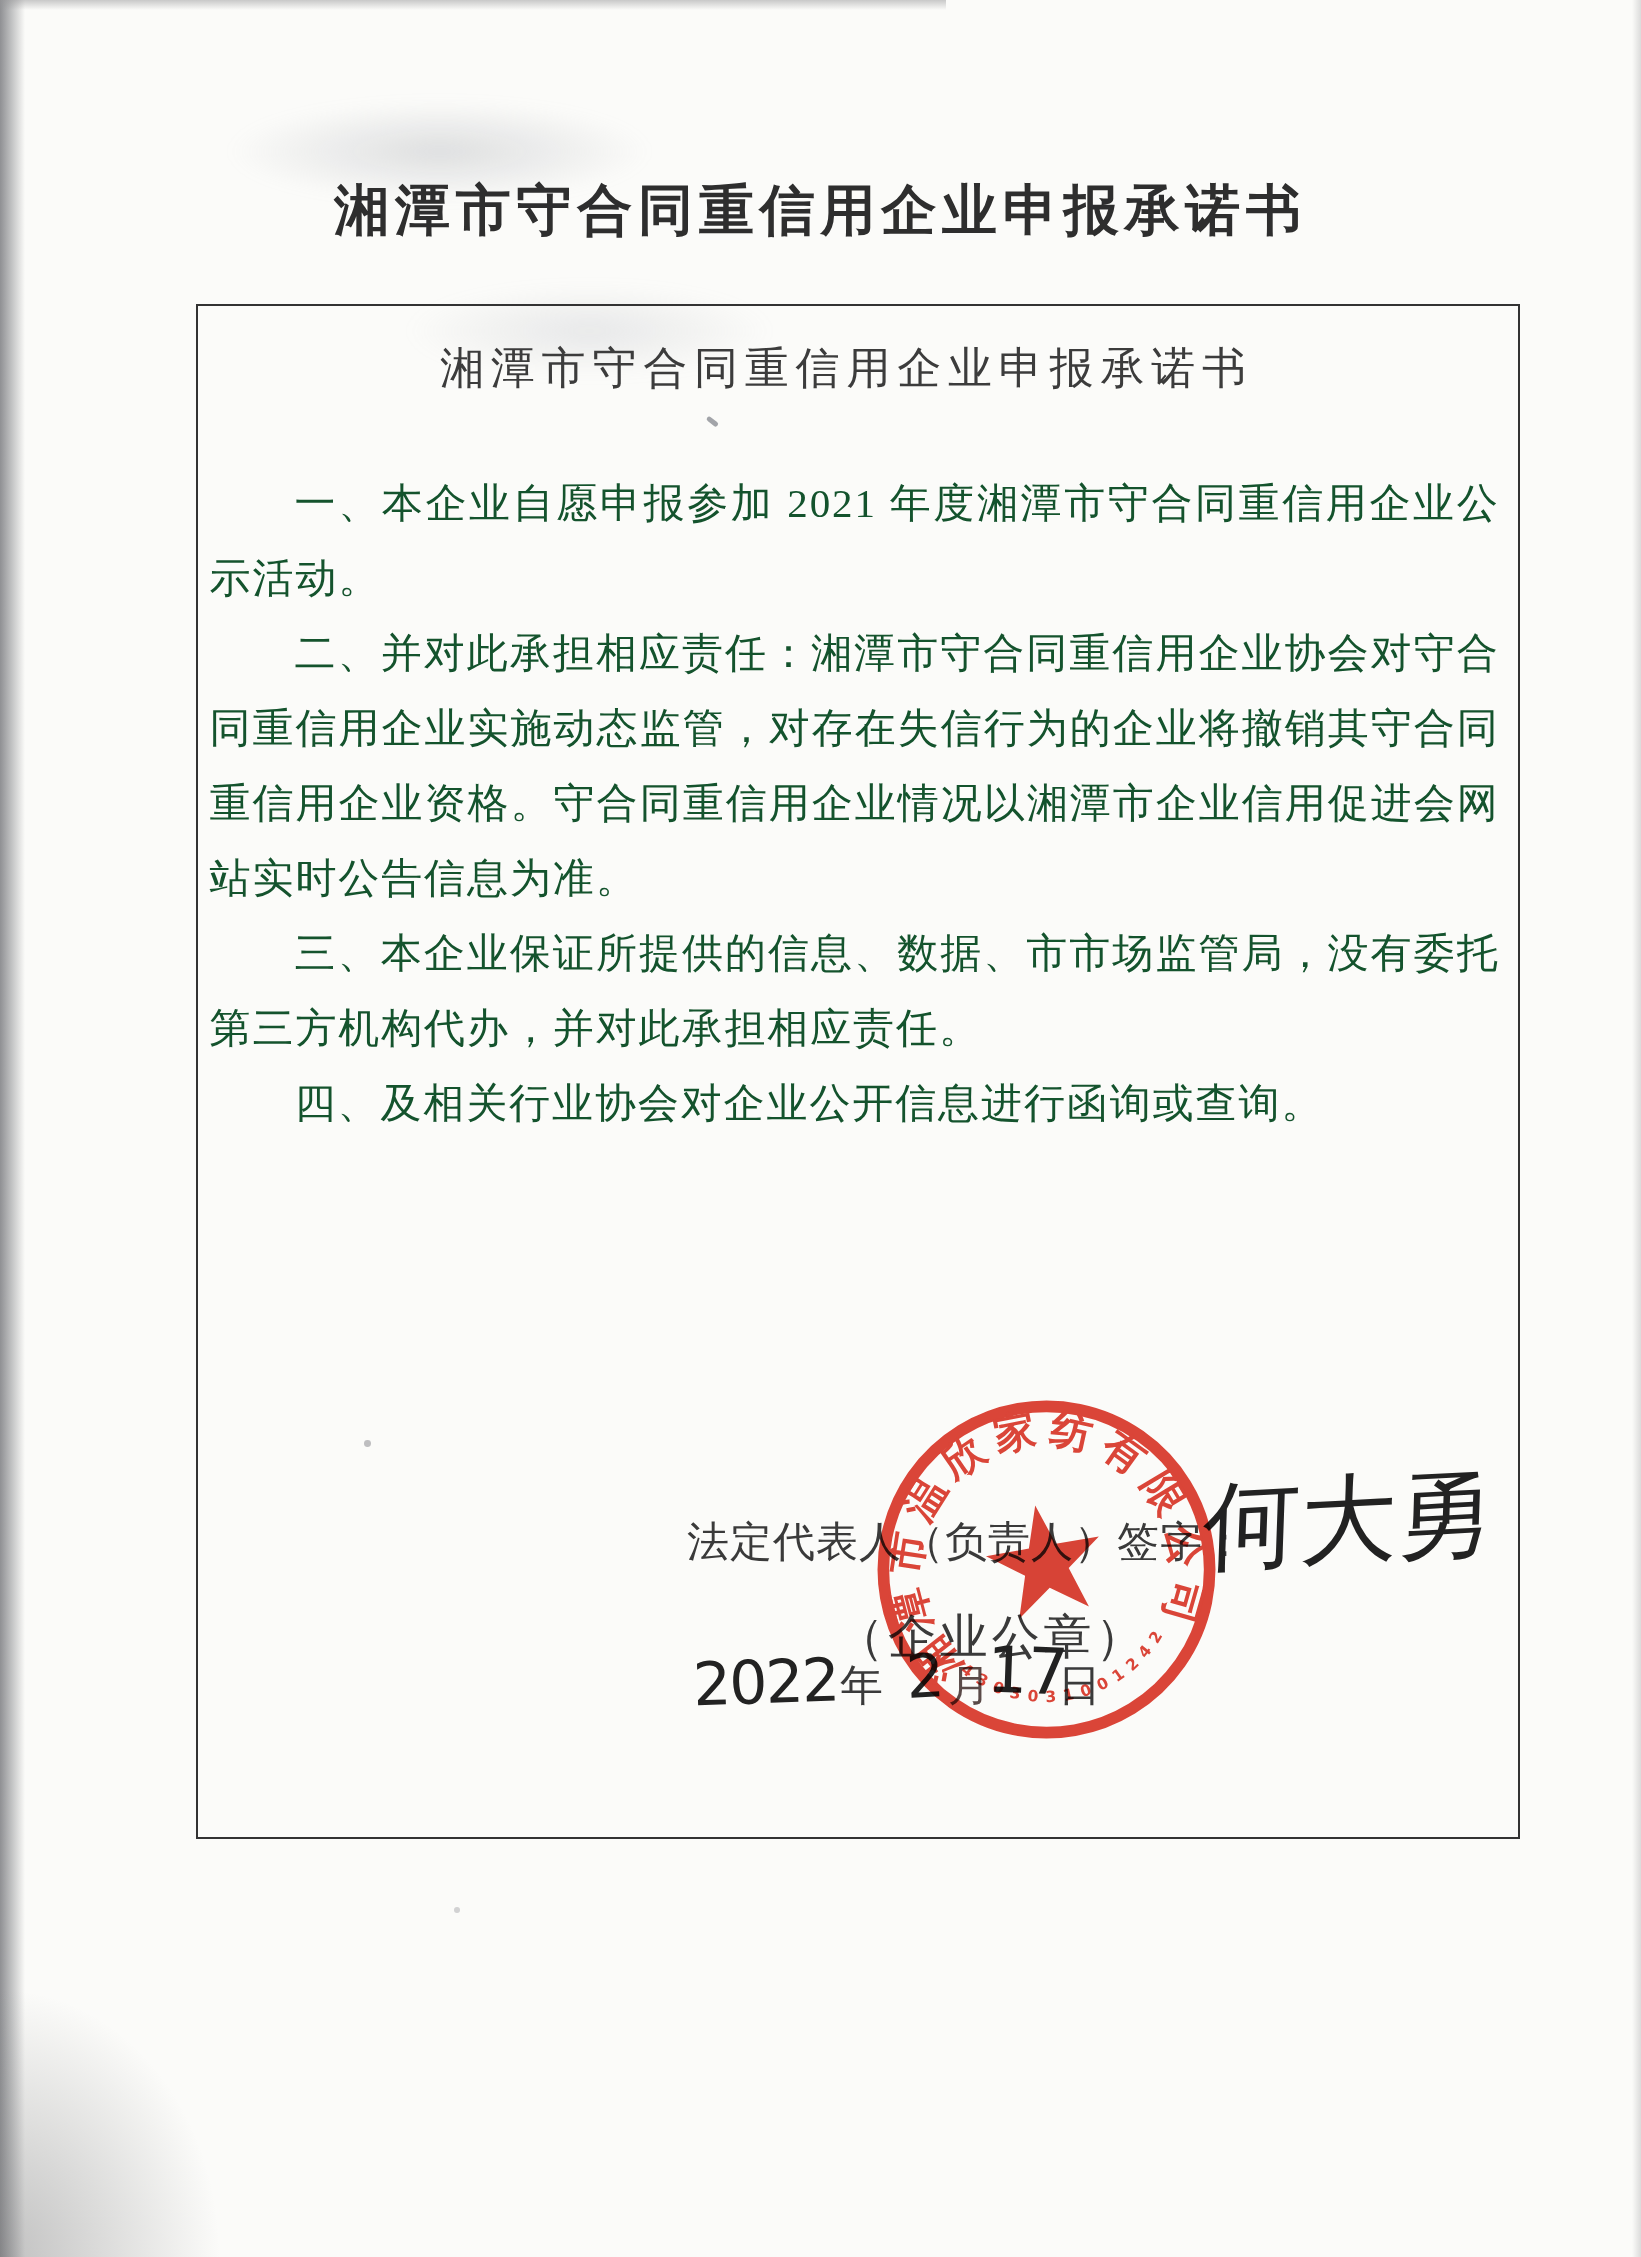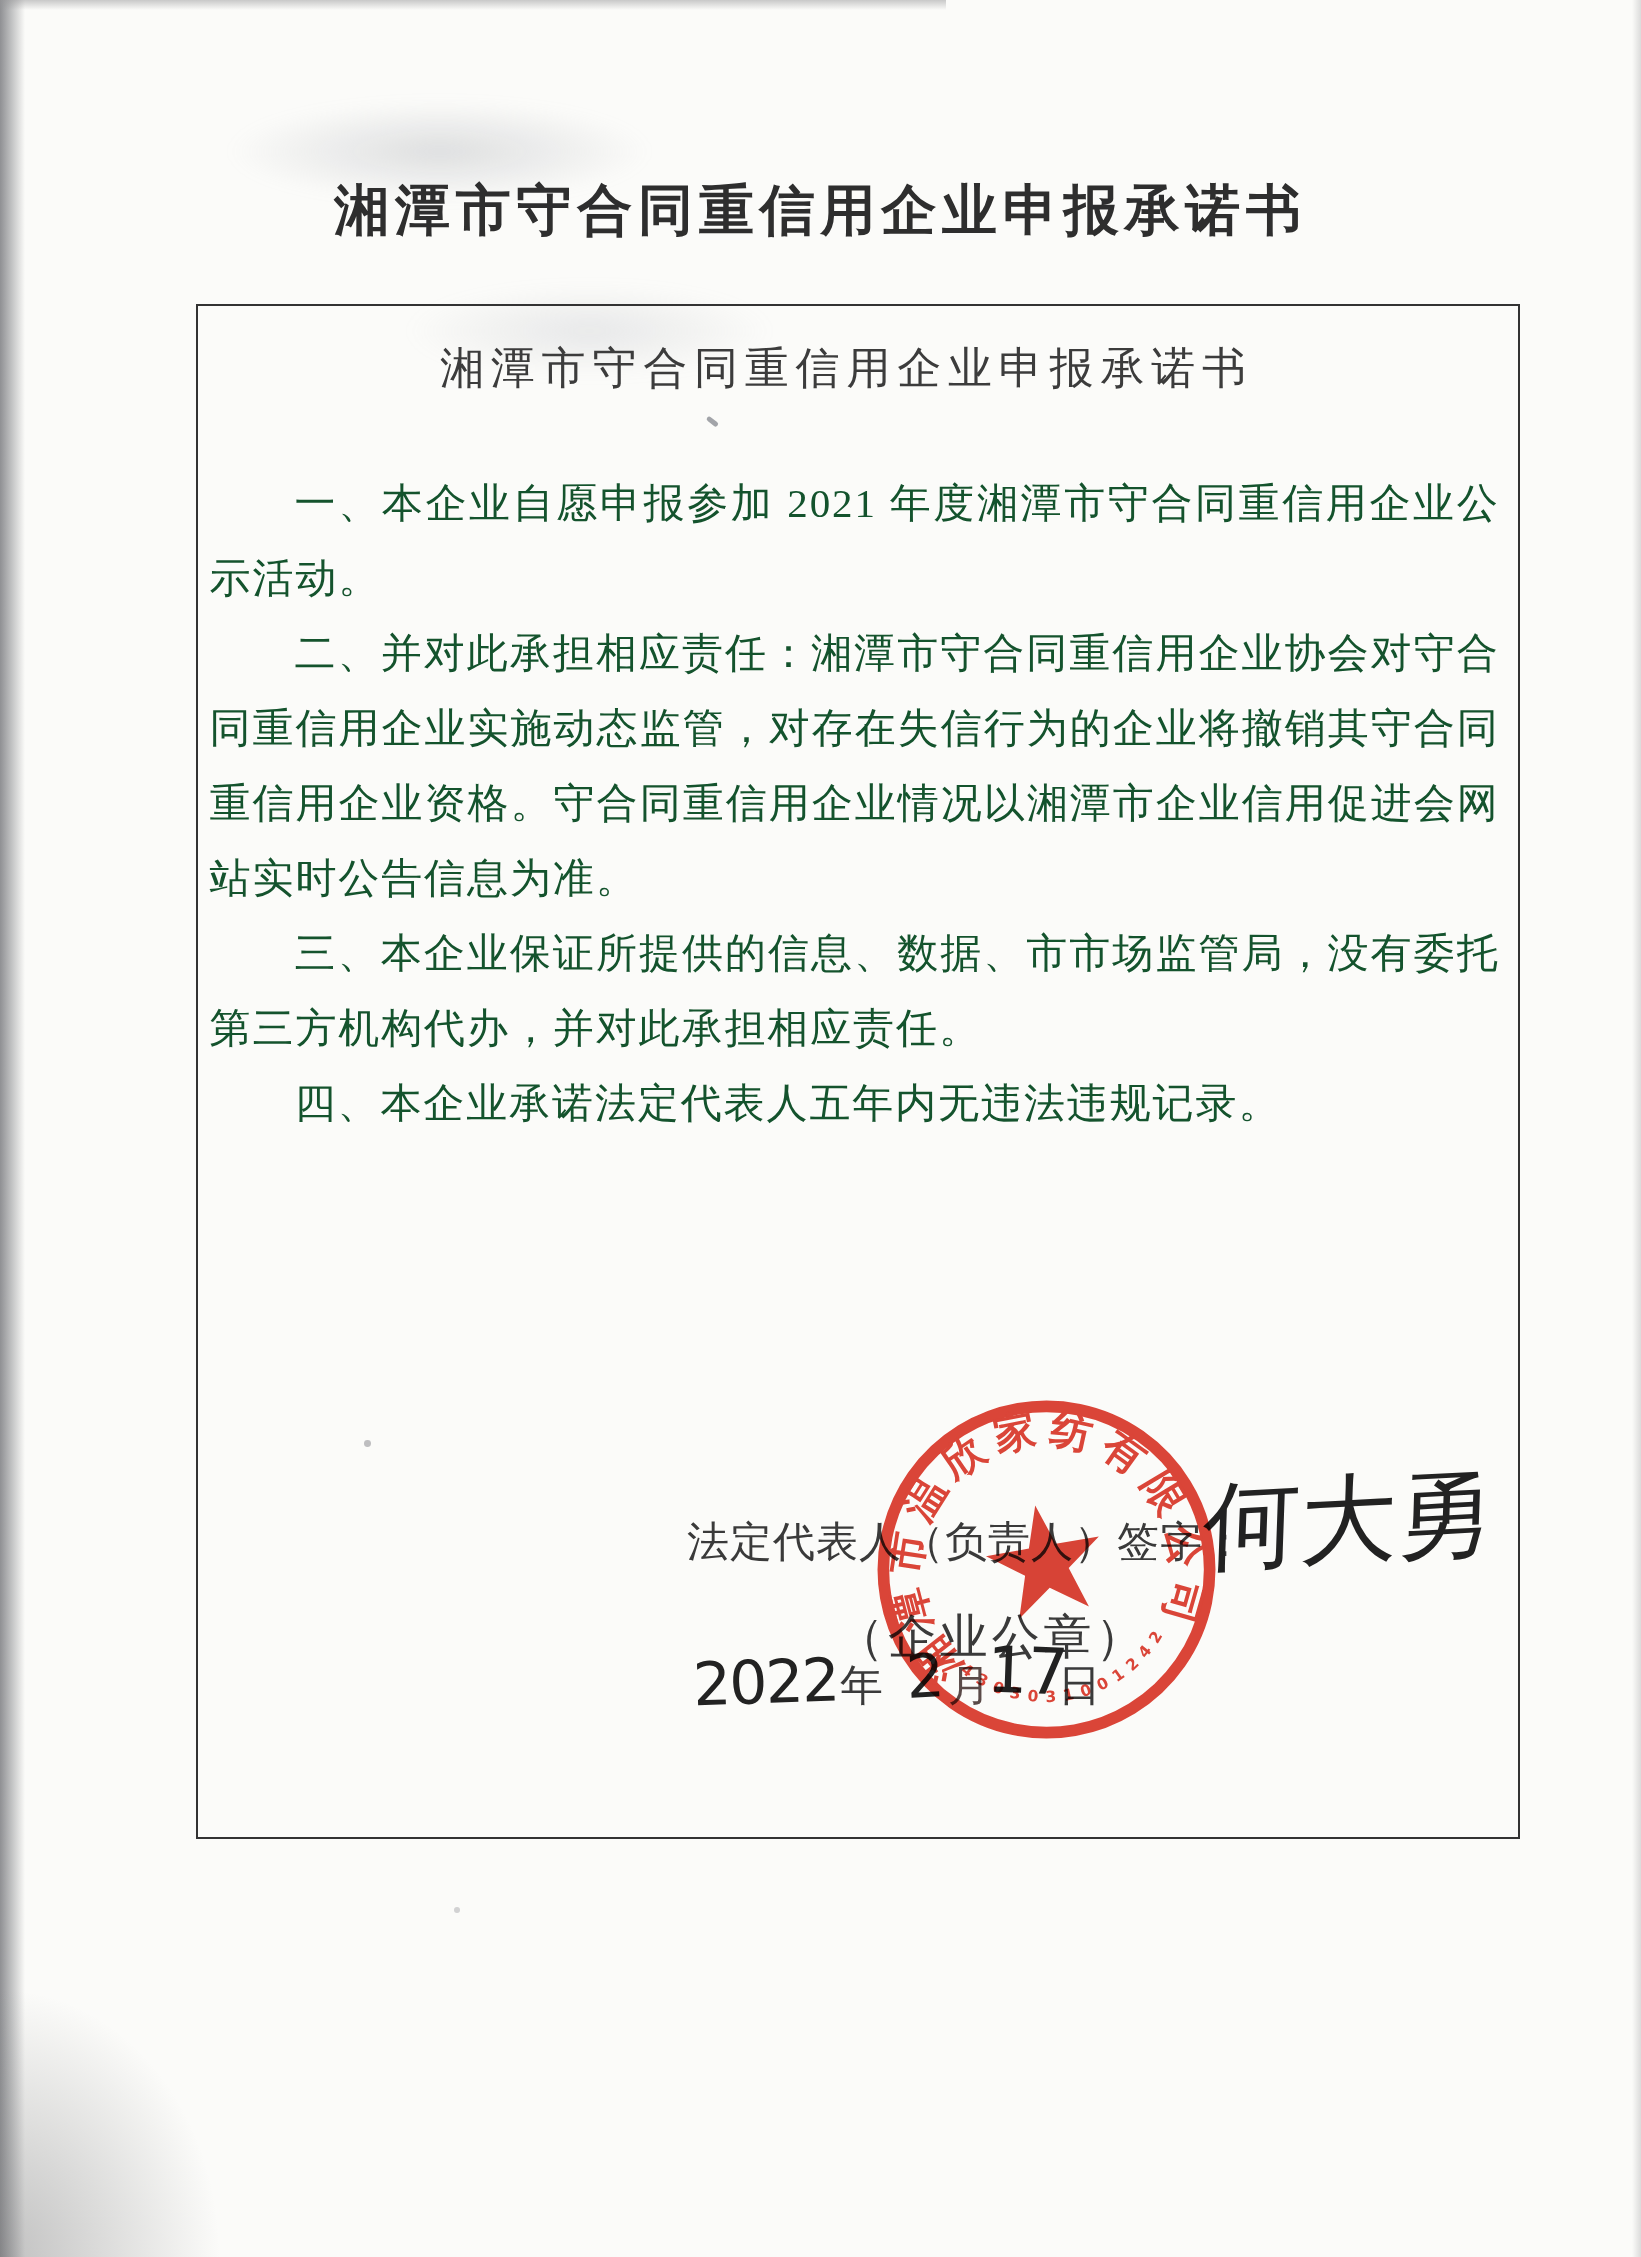--- a/index.html
+++ b/index.html
@@ -94,21 +94,21 @@
 <div class="speck-c"></div>
 
 <div class="main-title">湘潭市守合同重信用企业申报承诺书</div>
 
 <div class="doc-box">
   <div class="inner-title">湘潭市守合同重信用企业申报承诺书</div>
   <div class="doc-body">
     <p>一、本企业自愿申报参加 2021 年度湘潭市守合同重信用企业公示活动。</p>
     <p>二、并对此承担相应责任：湘潭市守合同重信用企业协会对守合同重信用企业实施动态监管，对存在失信行为的企业将撤销其守合同重信用企业资格。守合同重信用企业情况以湘潭市企业信用促进会网站实时公告信息为准。</p>
     <p>三、本企业保证所提供的信息、数据、市市场监管局，没有委托第三方机构代办，并对此承担相应责任。</p>
-    <p>四、本企业承诺法定代表人五年内无违法违规记录。</p>
+    <p>四、及相关行业协会对企业公开信息进行函询或查询。</p>
   </div>
 </div>
 
 <div class="sig-label">法定代表人（负责人）签字：</div>
 <div class="sig-name hand">何大勇</div>
 <div class="seal-note">（企业公章）</div>
 
 <div class="date-part hand d-year">2022</div>
 <div class="date-part d-yu">年</div>
 <div class="date-part hand d-month">2</div>

